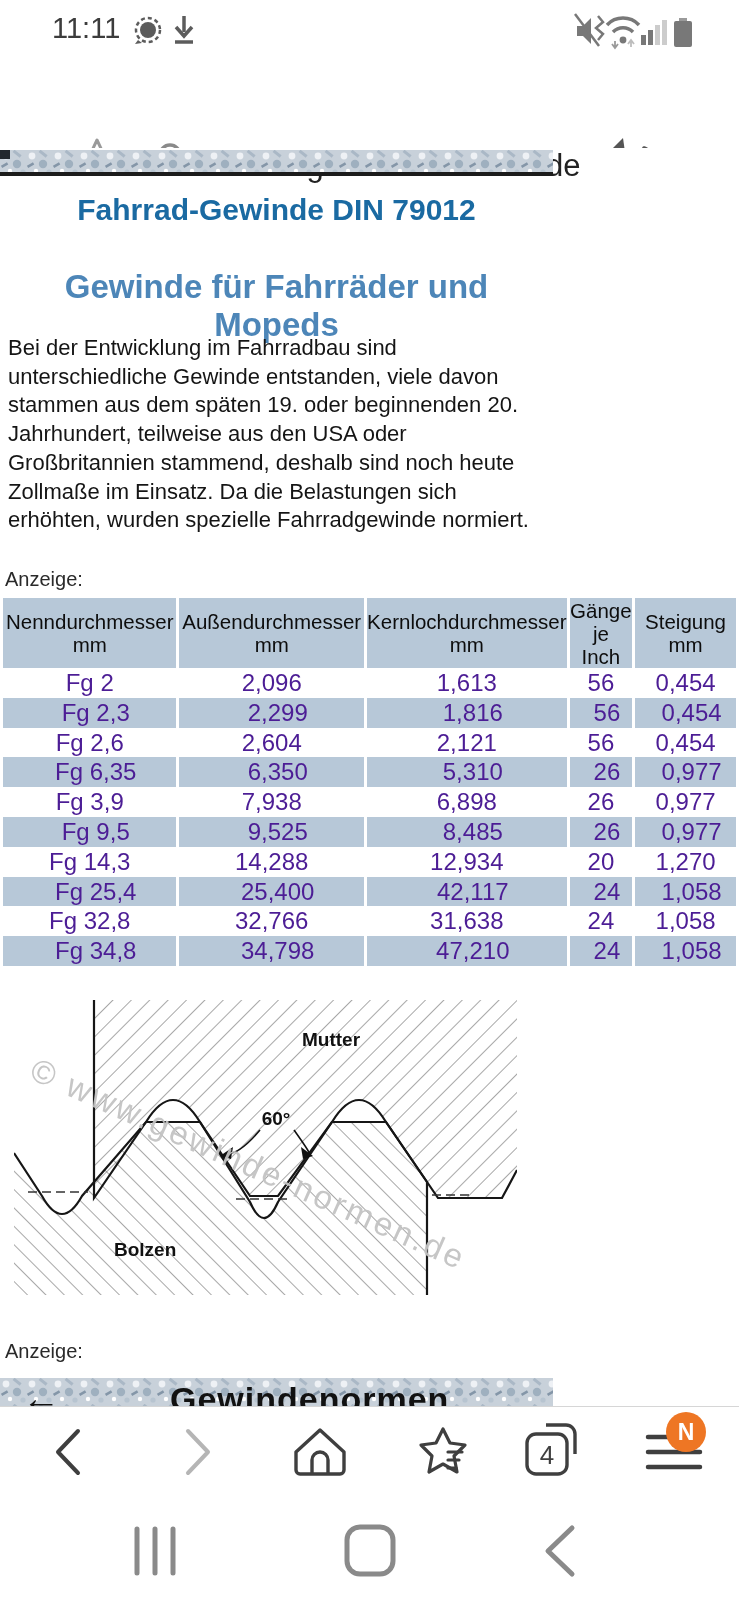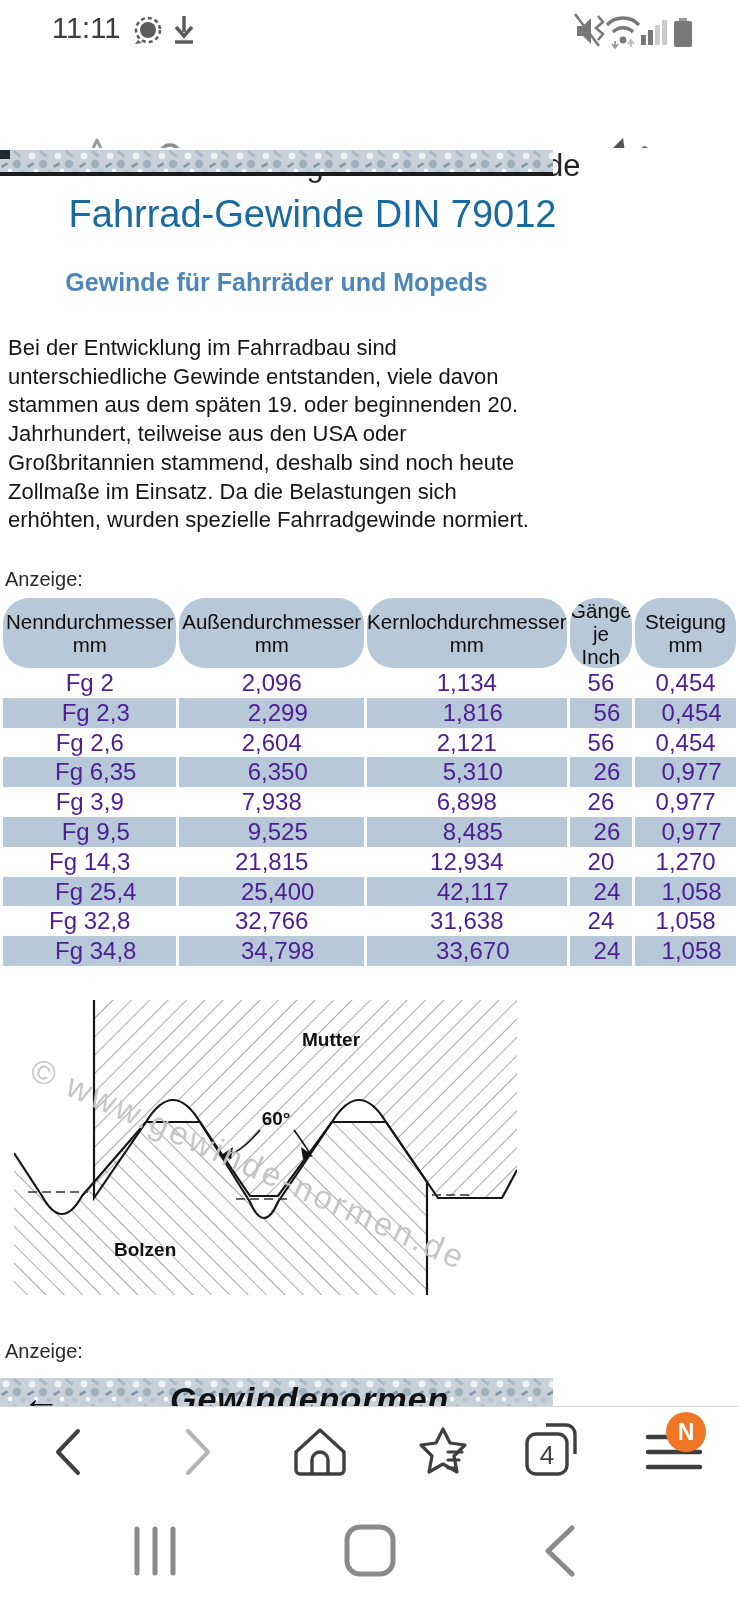--- a/index.html
+++ b/index.html
@@ -10,33 +10,33 @@
   .time{position:absolute;left:52px;top:12px;font-size:29px;color:#3c3c3c;text-align:center;}
   
   .urlbar{position:absolute;left:0;top:60px;width:739px;height:88px;background:#fff;}
   .url-text{position:absolute;left:198px;top:88px;font-size:31px;color:#222;}
   
   .banner{position:absolute;left:0;width:553px;overflow:hidden;}
   .banner-top{top:150px;height:27px;}
   .banner-bottom{top:1378px;height:29px;}
   .banner .bar-text{position:absolute;left:0;top:2px;width:553px;display:flex;align-items:flex-start;}
   .back-arrow{font-size:38px;font-weight:bold;color:#111;margin-left:22px;line-height:36px;}
-  .footer-title{font-size:34px;font-weight:bold;color:#111;margin-left:110px;line-height:38px;letter-spacing:1px;font-style:italic;}
-  .h1{position:absolute;left:0;top:193px;width:553px;text-align:center;font-size:38px;font-weight:normal;
-      color:var(--title,#1a6aa2);margin-left:36px;}
-  .h2{position:absolute;left:0;top:268px;width:553px;text-align:center;font-size:25px;font-weight:bold;
+  .footer-title{font-size:34px;font-weight:bold;color:#111;margin-left:110px;line-height:38px;letter-spacing:1px;}
+  .h1{position:absolute;left:0;top:193px;width:553px;text-align:center;font-size:30px;font-weight:bold;
+      color:var(--title,#1a6aa2);}
+  .h2{position:absolute;left:0;top:268px;width:553px;text-align:center;font-size:33px;font-weight:bold;
       color:var(--subtitle,#4d86b8);}
   .intro{position:absolute;left:8px;top:334px;width:524px;font-size:22px;line-height:28.7px;color:#151515;}
   .ad1{position:absolute;left:5px;top:568px;font-size:20px;color:#2a2a2a;}
   .ad2{position:absolute;left:5px;top:1340px;font-size:20px;color:#2a2a2a;}
   
   table.thread{position:absolute;left:0;top:598px;width:739px;border-collapse:separate;border-spacing:3px 0;
                table-layout:fixed;}
   table.thread th{background:var(--band,#b7c8d8);font-weight:normal;font-size:20.5px;line-height:23px;
-                  color:#0d0d0d;text-align:center;vertical-align:middle;height:70px;padding:0;white-space:nowrap;overflow:hidden;border-radius:26px;}
+                  color:#0d0d0d;text-align:center;vertical-align:middle;height:70px;padding:0;white-space:nowrap;overflow:hidden;}
   table.thread td{font-size:24px;line-height:29.8px;height:29.8px;text-align:center;color:#4c1d95;
                   padding:0;white-space:nowrap;}
   table.thread tr.band td{background:var(--band,#b7c8d8);padding-left:12px;}
   col.c1{width:172px}col.c2{width:183px}col.c3{width:198px}col.c4{width:62px}col.c5{width:100px}
   
   .diagram{position:absolute;left:14px;top:988px;}
   
   .toolbar{position:absolute;left:0;top:1406px;width:739px;height:91px;background:#fff;border-top:1px solid #d6d6d6;}
   
   .navbar{position:absolute;left:0;top:1497px;width:739px;height:103px;background:#fff;}
@@ -151,21 +151,21 @@
           <th>Außendurchmesser<br>mm</th>
           <th>Kernlochdurchmesser<br>mm</th>
           <th>Gänge<br>je<br>Inch</th>
           <th>Steigung<br>mm</th>
         </tr>
       </thead>
     <tbody>
         <tr>
           <td>Fg 2</td>
           <td>2,096</td>
-          <td>1,134</td>
+          <td>1,613</td>
           <td>56</td>
           <td>0,454</td>
         </tr>
         <tr class="band">
           <td>Fg 2,3</td>
           <td>2,299</td>
           <td>1,816</td>
           <td>56</td>
           <td>0,454</td>
         </tr>
@@ -192,21 +192,21 @@
         </tr>
         <tr class="band">
           <td>Fg 9,5</td>
           <td>9,525</td>
           <td>8,485</td>
           <td>26</td>
           <td>0,977</td>
         </tr>
         <tr>
           <td>Fg 14,3</td>
-          <td>21,815</td>
+          <td>14,288</td>
           <td>12,934</td>
           <td>20</td>
           <td>1,270</td>
         </tr>
         <tr class="band">
           <td>Fg 25,4</td>
           <td>25,400</td>
           <td>42,117</td>
           <td>24</td>
           <td>1,058</td>
@@ -214,21 +214,21 @@
         <tr>
           <td>Fg 32,8</td>
           <td>32,766</td>
           <td>31,638</td>
           <td>24</td>
           <td>1,058</td>
         </tr>
         <tr class="band">
           <td>Fg 34,8</td>
           <td>34,798</td>
-          <td>33,670</td>
+          <td>47,210</td>
           <td>24</td>
           <td>1,058</td>
         </tr>
       </tbody>
   </table>
 
   <div class="diagram">
     <svg width="503" height="307" viewBox="0 0 503 307">
       <defs>
         <pattern id="hNut" width="13" height="13" patternUnits="userSpaceOnUse" patternTransform="rotate(45)">

